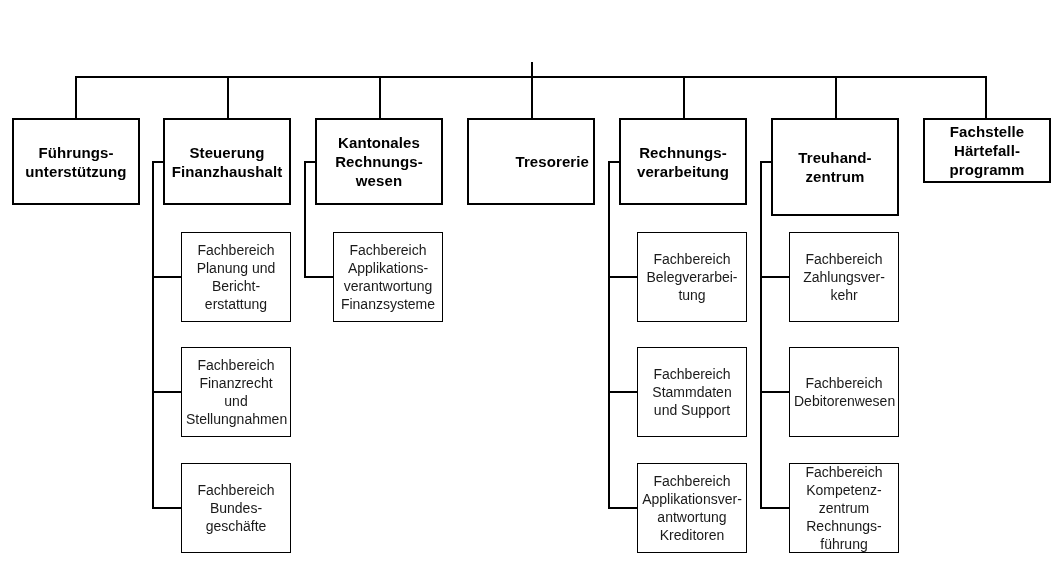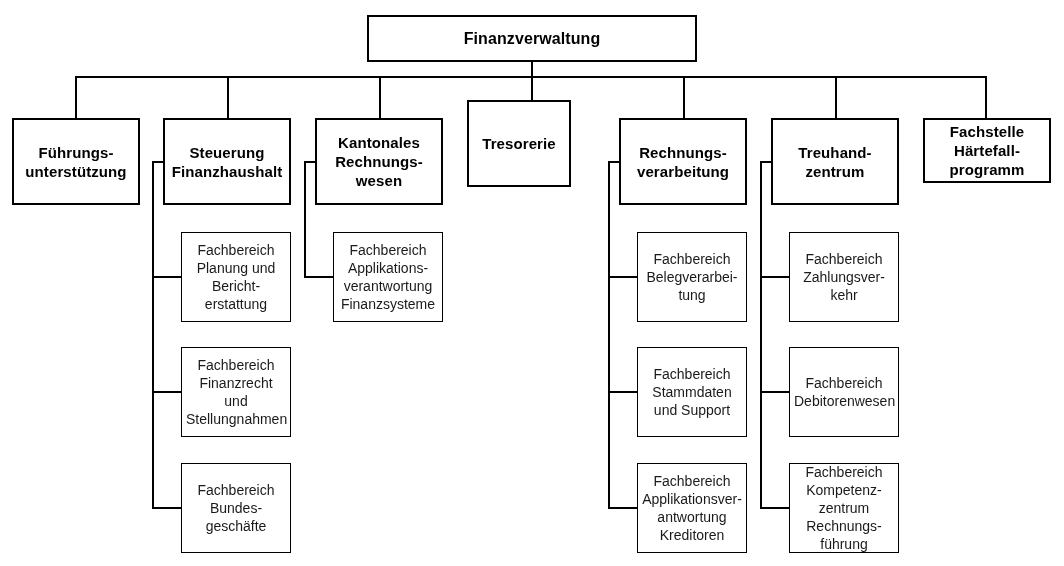--- a/index.html
+++ b/index.html
@@ -92,45 +92,42 @@
   <div class="conn h" style="left:608px; top:276px; width:30px;"></div>
   <div class="conn h" style="left:608px; top:391px; width:30px;"></div>
   <div class="conn h" style="left:608px; top:507px; width:30px;"></div>
 
   <div class="conn h" style="left:760px; top:161px; width:13px;"></div>
   <div class="conn v" style="left:760px; top:161px; height:348px;"></div>
   <div class="conn h" style="left:760px; top:276px; width:30px;"></div>
   <div class="conn h" style="left:760px; top:391px; width:30px;"></div>
   <div class="conn h" style="left:760px; top:507px; width:30px;"></div>
 
-  <div class="node level-root" style="left:367px; top:15px; width:330px; height:47px;">
-    <span class="node-label">Finanzverwaltung</span>
-  </div>
 
   <div class="node level-2" style="left:163px; top:118px; width:128px; height:87px;">
     <span class="node-label">Steuerung
 Finanzhaushalt</span>
   </div>
   <div class="node level-2" style="left:12px; top:118px; width:128px; height:87px;">
     <span class="node-label">Führungs-
 unterstützung</span>
   </div>
   <div class="node level-2" style="left:315px; top:118px; width:128px; height:87px;">
     <span class="node-label">Kantonales
 Rechnungs-
 wesen</span>
   </div>
-  <div class="node level-2" style="left:467px; top:100px; width:104px; height:87px;">
+  <div class="node level-2" style="left:467px; top:118px; width:128px; height:87px;text-align:right;">
     <span class="node-label">Tresorerie</span>
   </div>
   <div class="node level-2" style="left:619px; top:118px; width:128px; height:87px;">
     <span class="node-label">Rechnungs-
 verarbeitung</span>
   </div>
-  <div class="node level-2" style="left:771px; top:118px; width:128px; height:87px;">
+  <div class="node level-2" style="left:771px; top:118px; width:128px; height:98px;">
     <span class="node-label">Treuhand-
 zentrum</span>
   </div>
   <div class="node level-2" style="left:923px; top:118px; width:128px; height:65px;">
     <span class="node-label">Fachstelle
 Härtefall-
 programm</span>
   </div>
 
   <div class="node level-3" style="left:181px; top:232px; width:110px; height:90px;">

